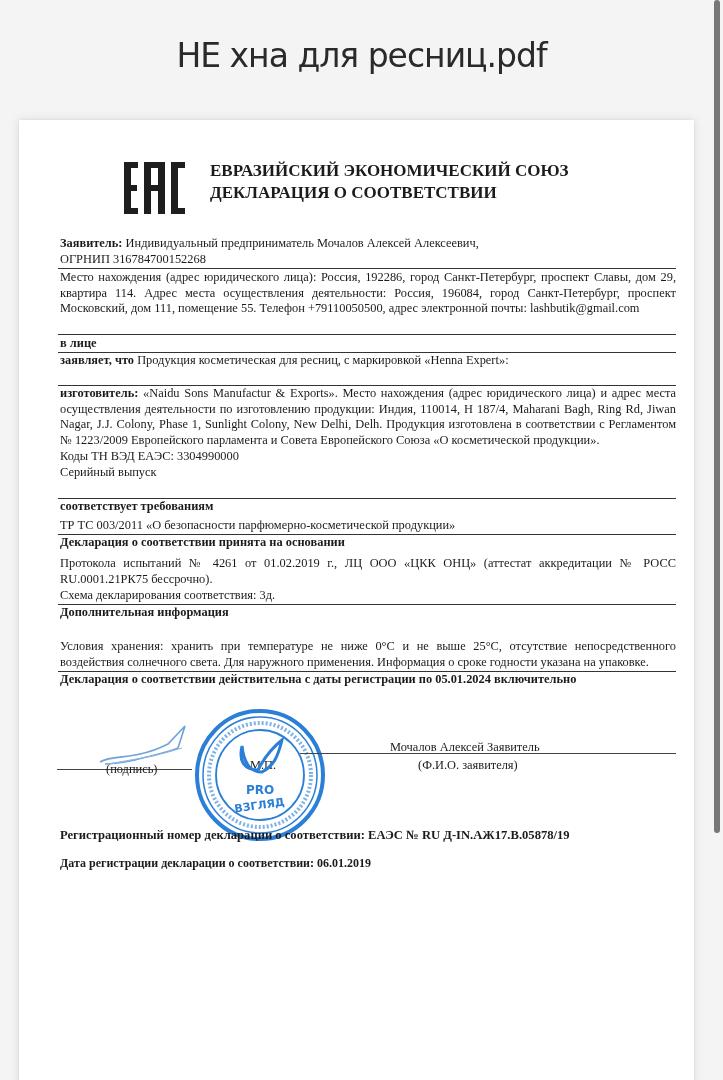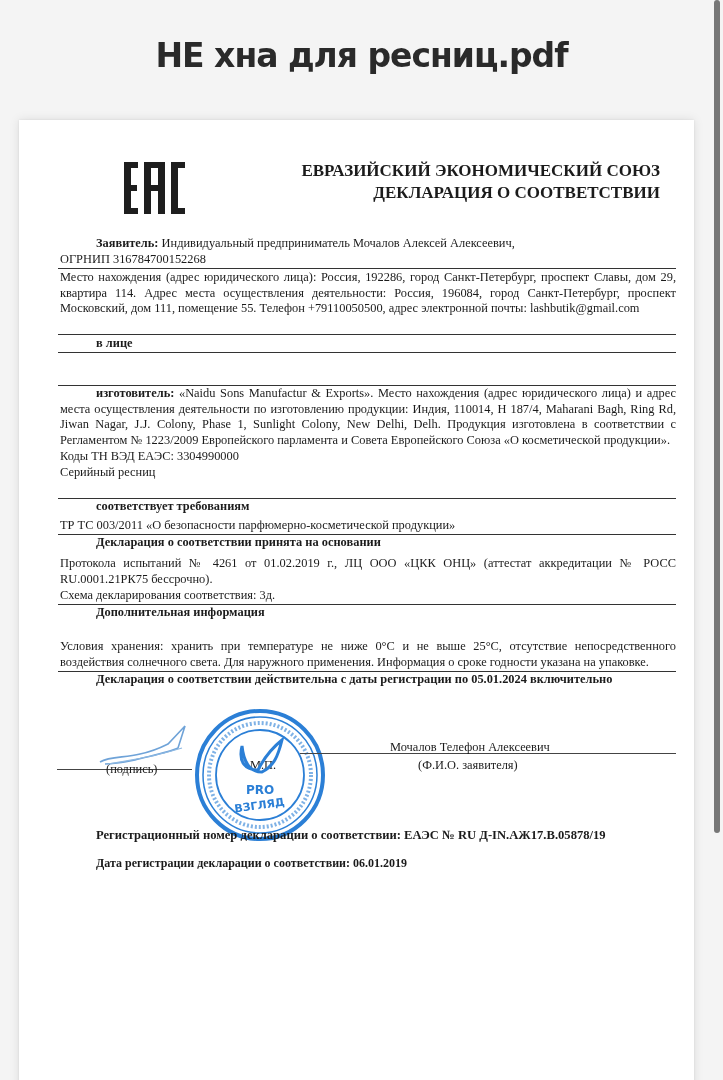--- a/index.html
+++ b/index.html
@@ -6,48 +6,48 @@
   body {
     width: 723px; height: 1080px; overflow: hidden;
     background: #f4f4f4;
     position: relative;
     font-family: "DejaVu Sans", sans-serif;
   }
   .viewer-title {
     position: absolute; top: 36px; left: 0; width: 723px;
     text-align: center;
     font-family: "DejaVu Sans", sans-serif;
-    font-weight: bold; font-size: 33px; letter-spacing: -1px;
+    font-weight: normal; font-size: 33px; letter-spacing: -1px;
     color: #2a2a2a;
   }
   .scrollbar {
     position: absolute; right: 3px; top: 0; width: 6px; height: 833px;
     background: #777; border-radius: 3px;
   }
   .page {
     position: absolute; left: 19px; top: 120px; width: 675px; height: 980px;
     background: #ffffff;
     box-shadow: 0 0 10px rgba(0,0,0,0.10), 0 0 2px rgba(0,0,0,0.08);
   }
   .eac {
     position: absolute; left: 124px; top: 162px;
     width: 60px; height: 52px;
   }
   .eac span {
     position: absolute; background: #1e1e1e;
   }
   .hdr {
     position: absolute; left: 210px; top: 160px; width: 450px;
-    text-align: right; font-family: "Liberation Serif", serif;
+    text-align: left; font-family: "Liberation Serif", serif;
     font-weight: bold; font-size: 17px; line-height: 22px; color: #1b1b1b;
   }
   .block { position: absolute; left: 60px; width: 616px; font-family: "Liberation Serif", serif; font-size: 12.4px; line-height: 15.7px; color: #1b1b1b; }
   .just { text-align: justify; text-align-last: left; }
   .rule { position: absolute; left: 58px; width: 618px; height: 0; border-top: 1.3px solid #333; }
-  b { font-weight: bold; margin-left: 36px; }
+  b { font-weight: bold; }
   .sig-line { position: absolute; height: 0; border-top: 1.2px solid #444; }
   .stamp {
     position: absolute; left: 194px; top: 708px; width: 132px; height: 134px;
   }
   .signature { position: absolute; left: 90px; top: 718px; width: 110px; height: 50px; }
 </style>
 </head>
 <body>
 
 <div class="viewer-title">НЕ хна для ресниц.pdf</div>
@@ -83,27 +83,28 @@
 </div>
 <div class="rule" style="top:268px"></div>
 
 <div class="block just" style="top:270px">Место нахождения (адрес юридического лица): Россия, 192286, город Санкт-Петербург, проспект Славы, дом 29, квартира 114. Адрес места осуществления деятельности: Россия, 196084, город Санкт-Петербург, проспект Московский, дом 111, помещение 55. Телефон +79110050500, адрес электронной почты: lashbutik@gmail.com</div>
 <div class="rule" style="top:334px"></div>
 
 <div class="block" style="top:336px"><b>в лице</b></div>
 <div class="rule" style="top:352px"></div>
 
 <div class="block" style="top:353px">
+  <div><b>заявляет, что</b> <span>Продукция косметическая для ресниц, с маркировкой «Henna Expert»:</span></div>
 </div>
 <div class="rule" style="top:385px"></div>
 
 <div class="block" style="top:386px">
   <div class="just"><b>изготовитель:</b> <span>«Naidu Sons Manufactur &amp; Exports». Место нахождения (адрес юридического лица) и адрес места осуществления деятельности по изготовлению продукции: Индия, 110014, H 187/4, Maharani Bagh, Ring Rd, Jiwan Nagar, J.J. Colony, Phase 1, Sunlight Colony, New Delhi, Delh. Продукция изготовлена в соответствии с Регламентом № 1223/2009 Европейского парламента и Совета Европейского Союза «О косметической продукции».</span></div>
   <div>Коды ТН ВЭД ЕАЭС: 3304990000</div>
-  <div>Серийный ресниц</div>
+  <div>Серийный выпуск</div>
 </div>
 <div class="rule" style="top:498px"></div>
 
 <div class="block" style="top:499px"><b>соответствует требованиям</b></div>
 <div class="block" style="top:518px">ТР ТС 003/2011 «О безопасности парфюмерно-косметической продукции»</div>
 <div class="rule" style="top:534px"></div>
 
 <div class="block" style="top:535px"><b>Декларация о соответствии принята на основании</b></div>
 <div class="block just" style="top:556px">Протокола испытаний № 4261 от 01.02.2019 г., ЛЦ ООО «ЦКК ОНЦ» (аттестат аккредитации № РОСС RU.0001.21РК75 бессрочно).</div>
 <div class="block" style="top:588px">Схема декларирования соответствия: 3д.</div>
@@ -127,17 +128,17 @@
   <ellipse cx="66" cy="67" rx="63" ry="64" fill="none" stroke="#2b7fd6" stroke-width="4"></ellipse>
   <ellipse cx="66" cy="67" rx="57" ry="58" fill="none" stroke="#2b7fd6" stroke-width="1.5"></ellipse>
   <ellipse cx="66" cy="67" rx="44" ry="45" fill="none" stroke="#2b7fd6" stroke-width="1.8"></ellipse>
   <ellipse cx="66" cy="67" rx="51" ry="52" fill="none" stroke="#7fb2e6" stroke-width="4" stroke-dasharray="2 2"></ellipse>
   <path d="M48 38 C 44 55, 52 62, 64 62 C 70 50, 78 40, 88 32 C 84 48, 80 58, 68 64 C 58 64, 50 58, 48 38 Z" fill="none" stroke="#2b7fd6" stroke-width="3"></path>
   <text x="66" y="86" text-anchor="middle" font-family="DejaVu Sans, sans-serif" font-weight="bold" font-size="12" fill="#2b7fd6">PRO</text>
   <text x="66" y="101" text-anchor="middle" font-family="DejaVu Sans, sans-serif" font-weight="bold" font-size="11" fill="#2b7fd6" transform="rotate(-8 66 101)">ВЗГЛЯД</text>
 </svg>
 
 <div class="sig-line" style="left:300px;top:753px;width:376px"></div>
-<div class="block" style="left:390px;top:740px;width:260px">Мочалов Телефон Алексеевич</div>
+<div class="block" style="left:390px;top:740px;width:260px">Мочалов Алексей Заявитель</div>
 <div class="block" style="left:418px;top:758px;width:200px">(Ф.И.О. заявителя)</div>
 
 <div class="block" style="top:828px;font-size:12.6px"><b>Регистрационный номер декларации о соответствии: ЕАЭС № RU Д-IN.АЖ17.В.05878/19</b></div>
 <div class="block" style="top:856px;font-size:12px"><b>Дата регистрации декларации о соответствии: 06.01.2019</b></div>
 
 </body></html>

